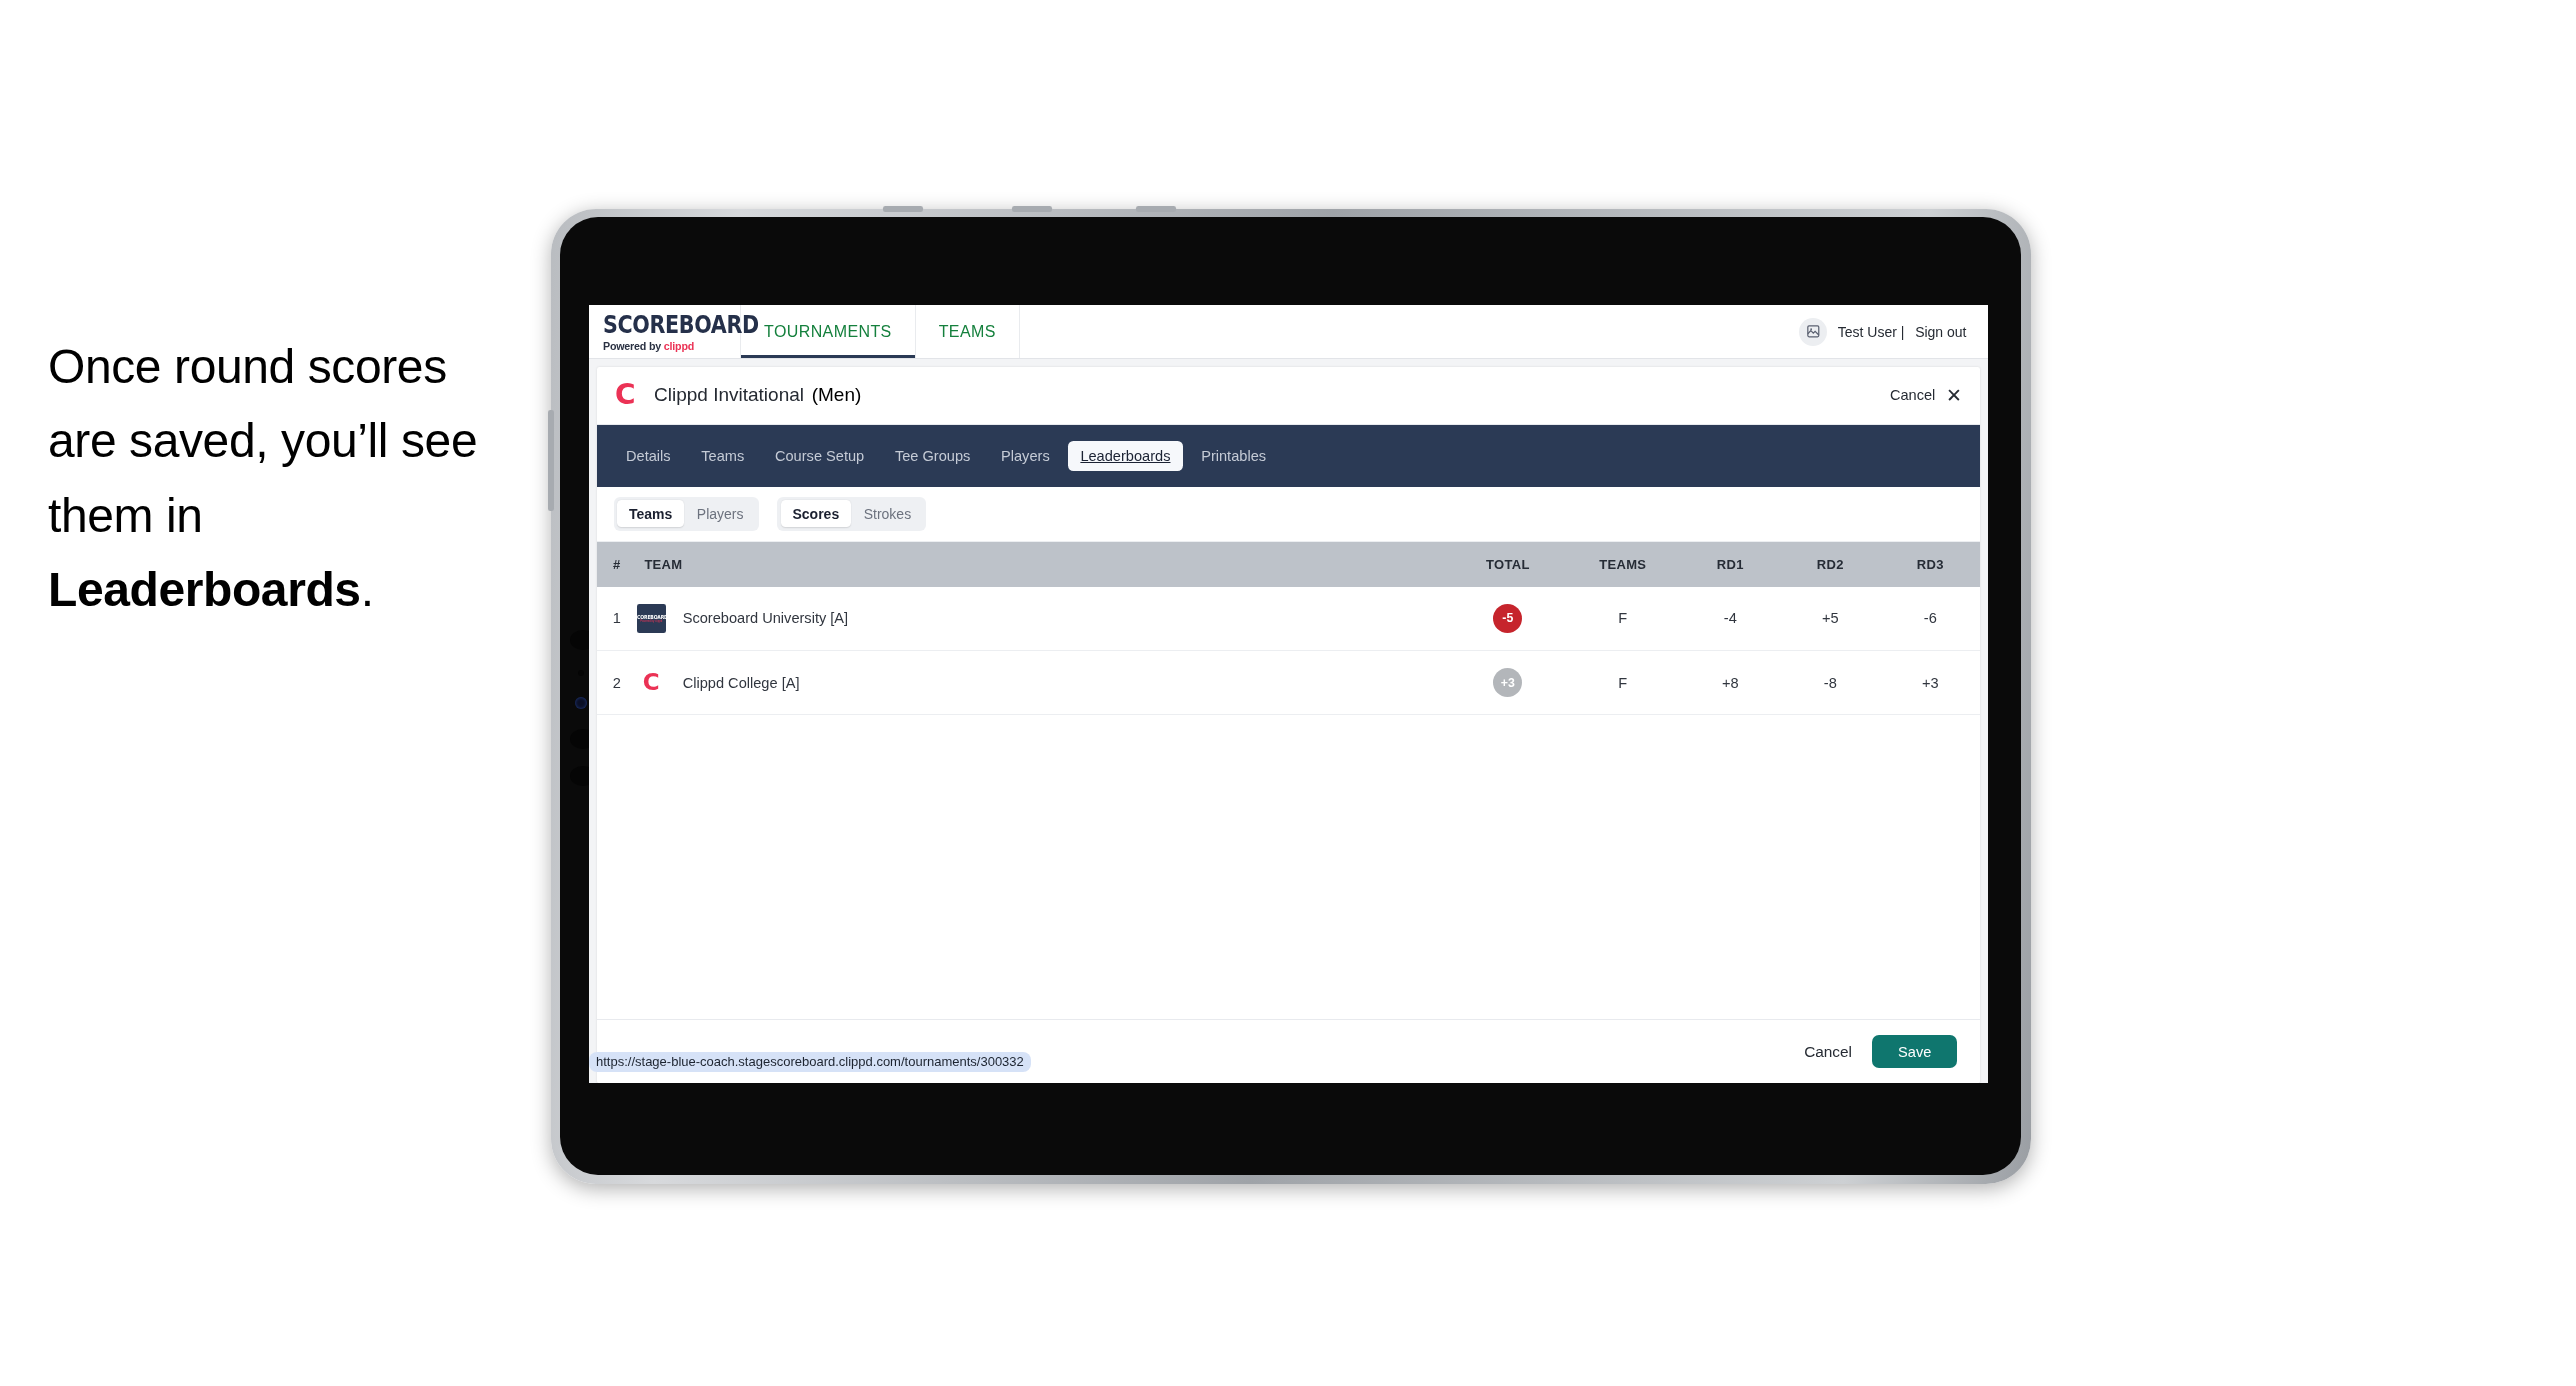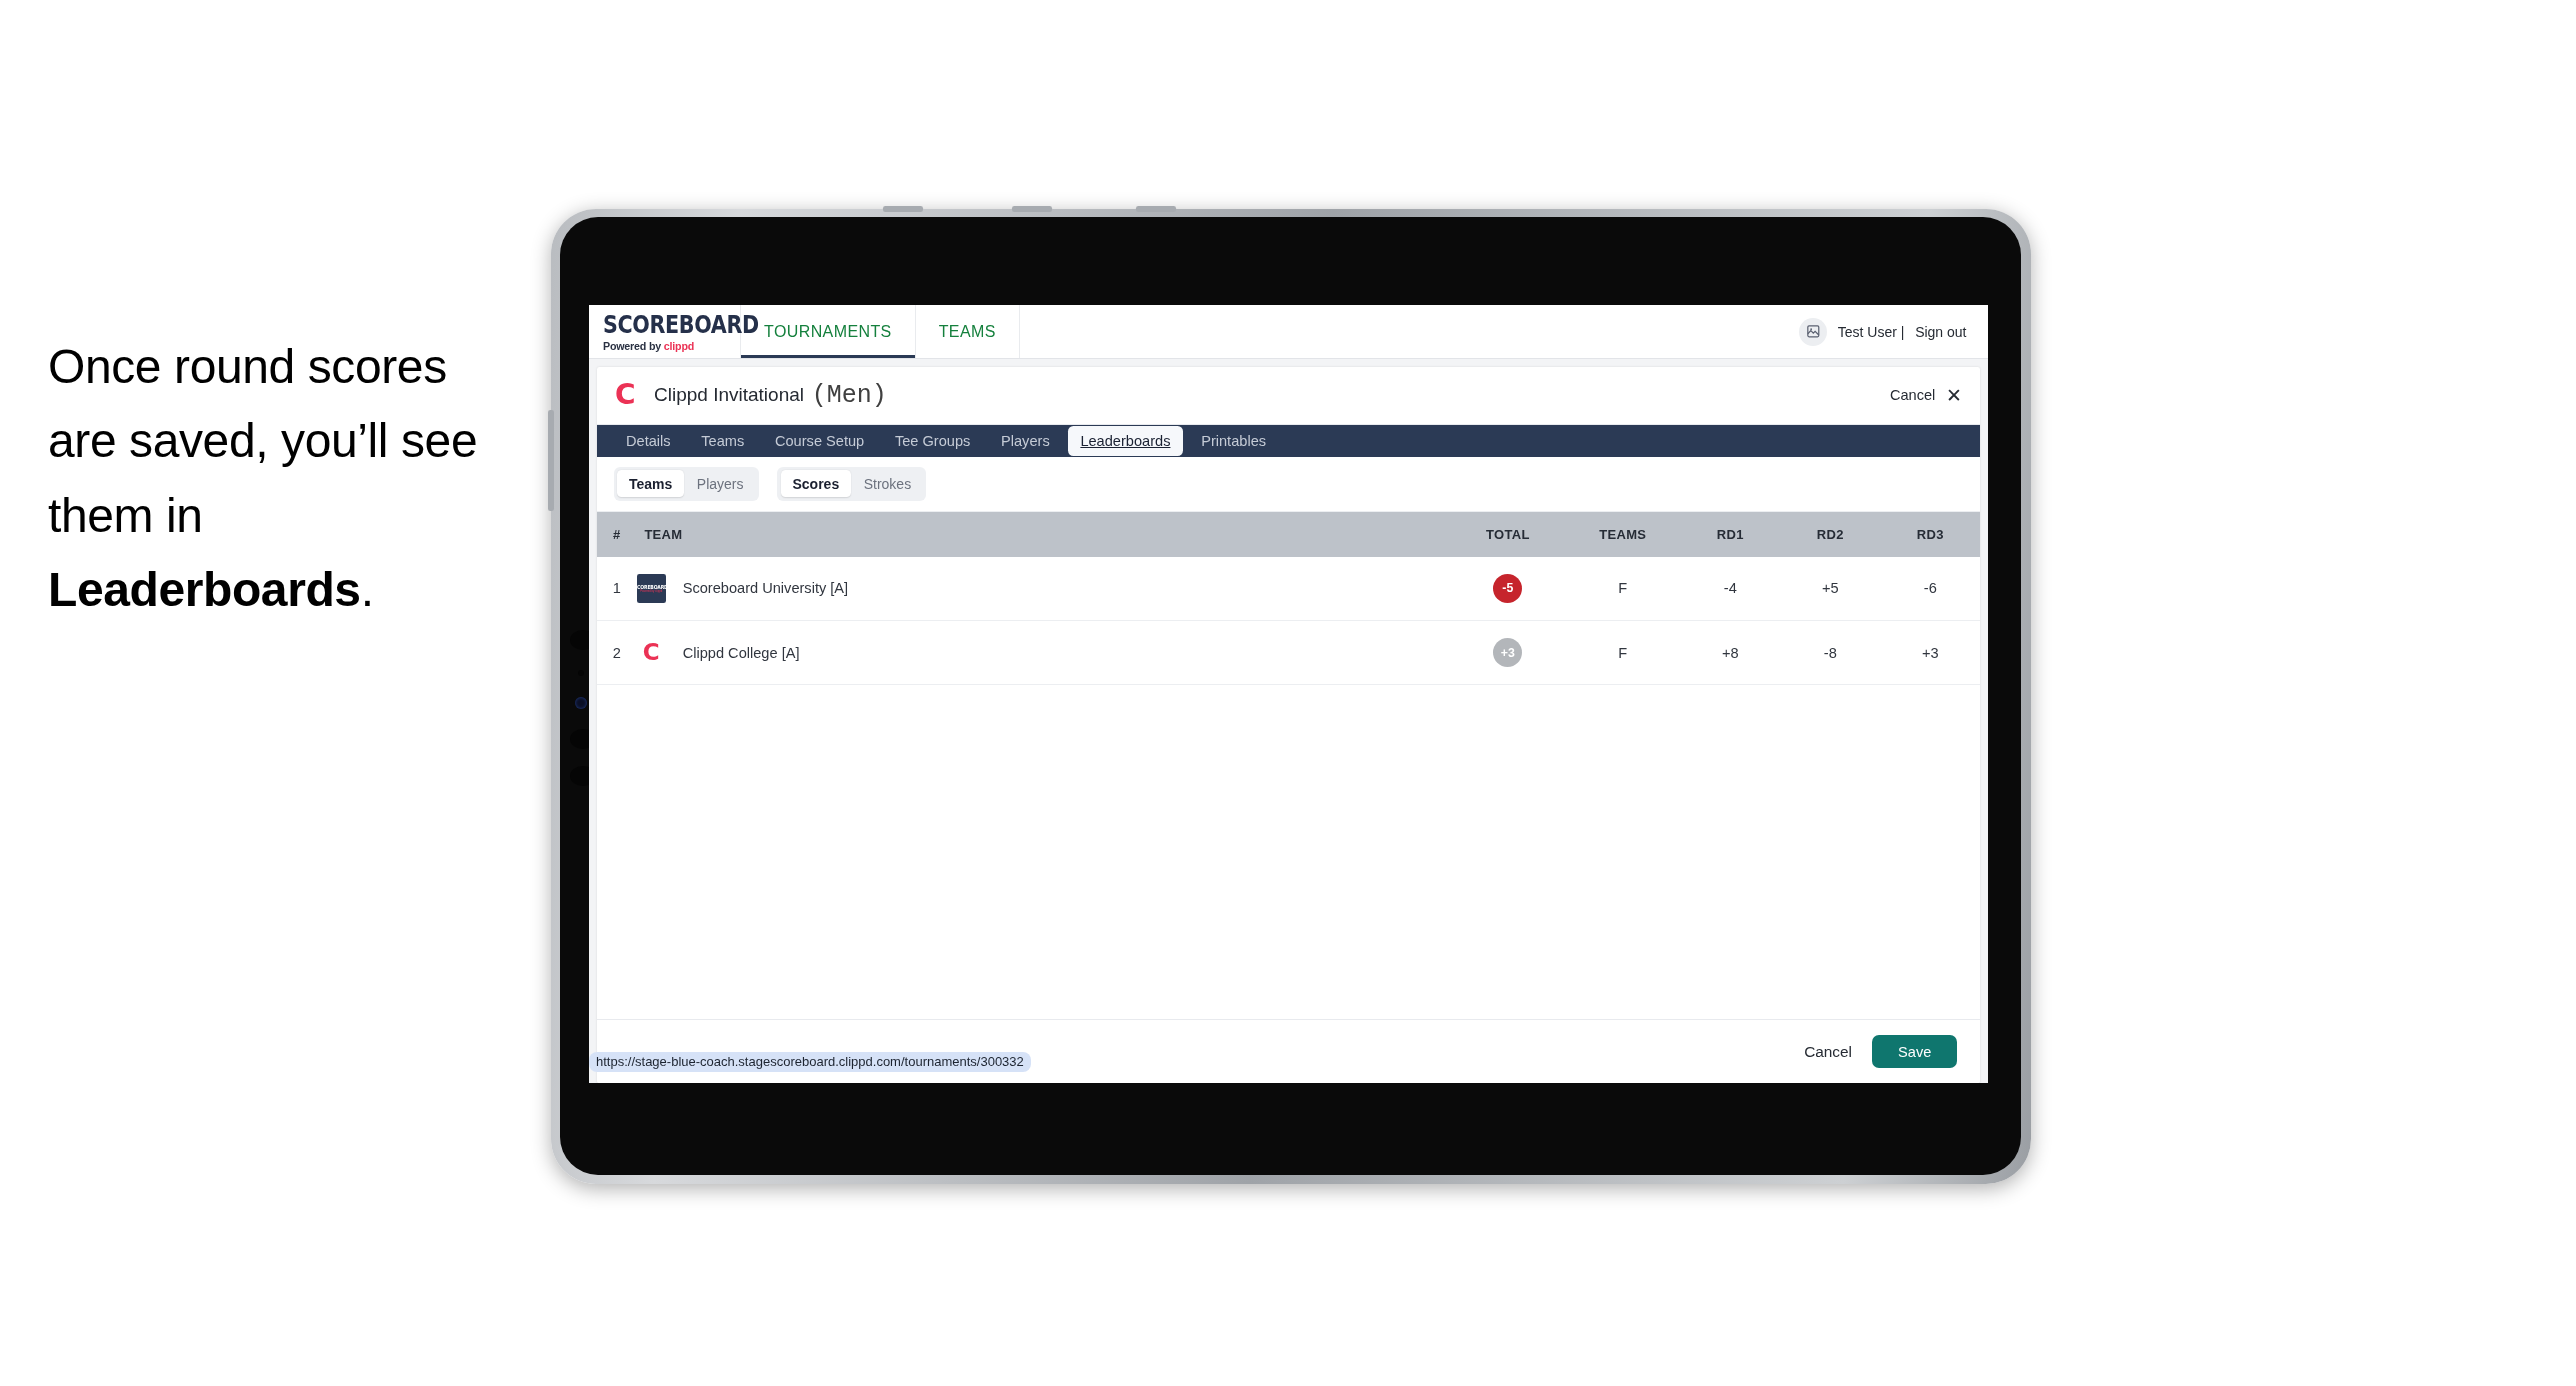--- a/index.html
+++ b/index.html
@@ -139,32 +139,32 @@
   }
   #clippd-c {
     font-family: "DejaVu Sans", sans-serif;
     font-weight: 700;
     font-size: 28px;
     color: #eb3255;
     line-height: 1;
     margin-right: 18.4px;
   }
   #tourn-title { font-size: 19px; color: #252a32; }
-  #tourn-gender { font-size: 25px; color: #404040; margin-left: 7.7px; font-family: Liberation Mono, monospace; }
+  #tourn-gender { font-size: 19px; color: #000000; margin-left: 7.7px; }
   #cancel-x {
     margin-left: auto;
     display: flex; align-items: center; gap: 10.7px;
     font-size: 14.6px; color: #262b33; cursor: pointer;
   }
   #cancel-x .xglyph { font-size: 19px; font-weight: 400; line-height: 1; }
 
   
   #navbar {
     background: #2b3a55;
-    height: 32px;
+    height: 62px;
     display: flex; align-items: center;
     padding: 0 17px;
     gap: 6.1px;
     flex: none;
   }
   .navitem {
     font-size: 14.6px;
     color: #c5cbd6;
     padding: 7px 12.3px;
     border-radius: 5.4px;

